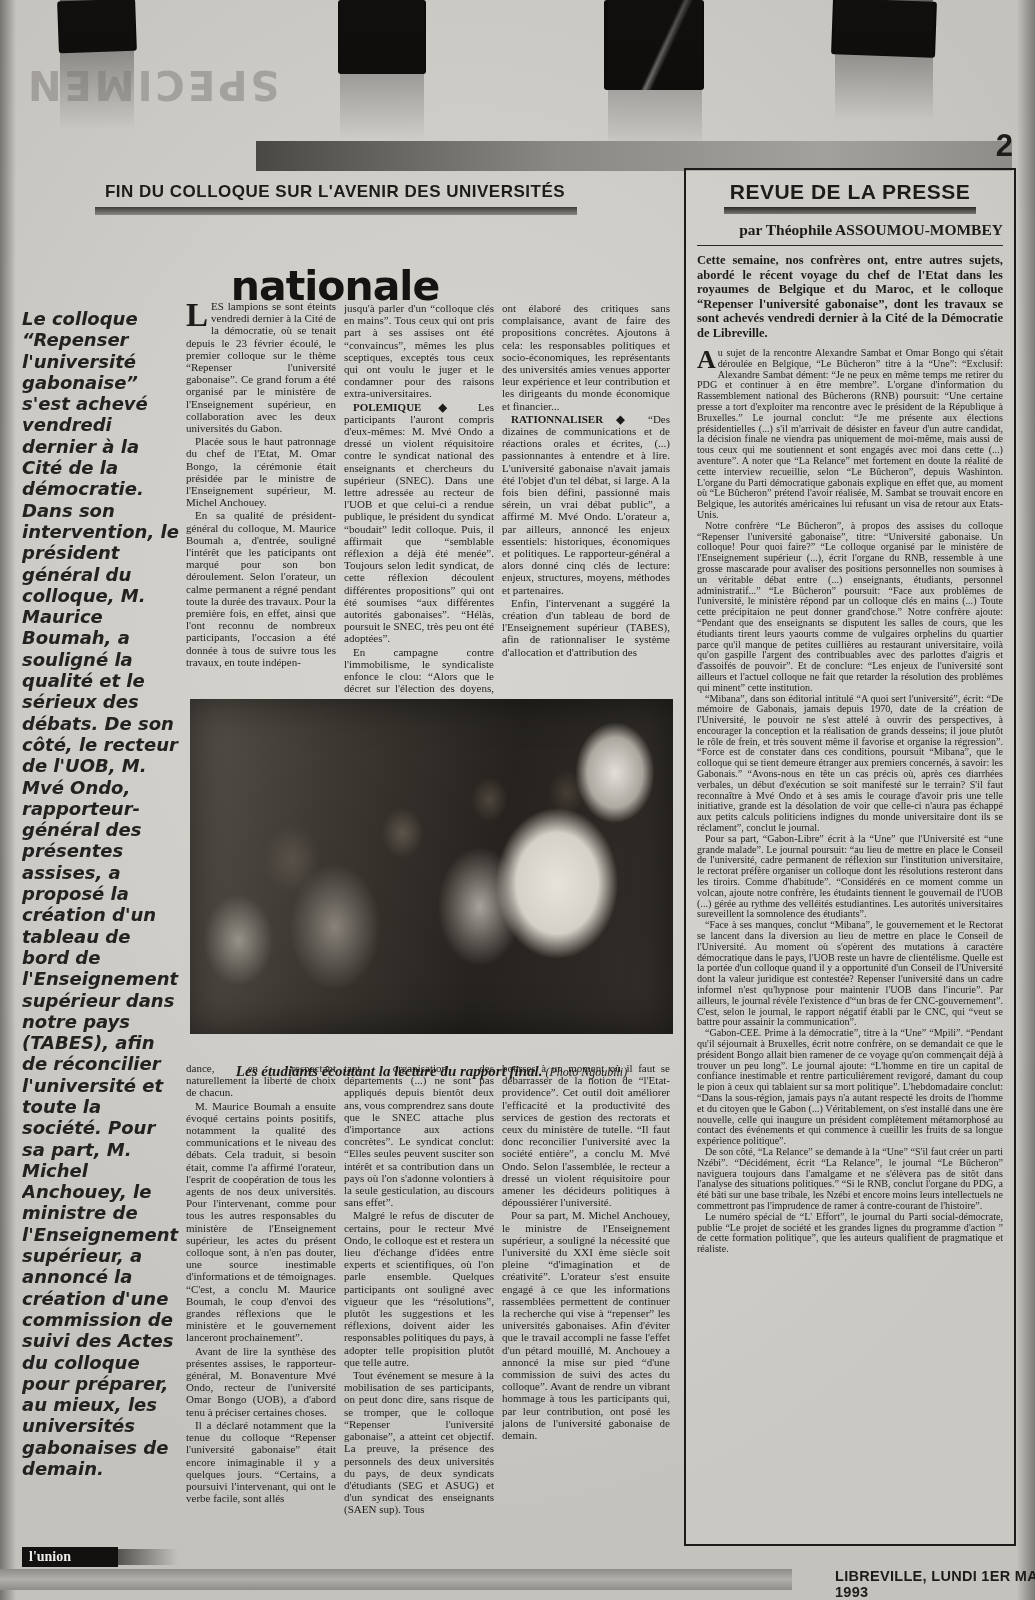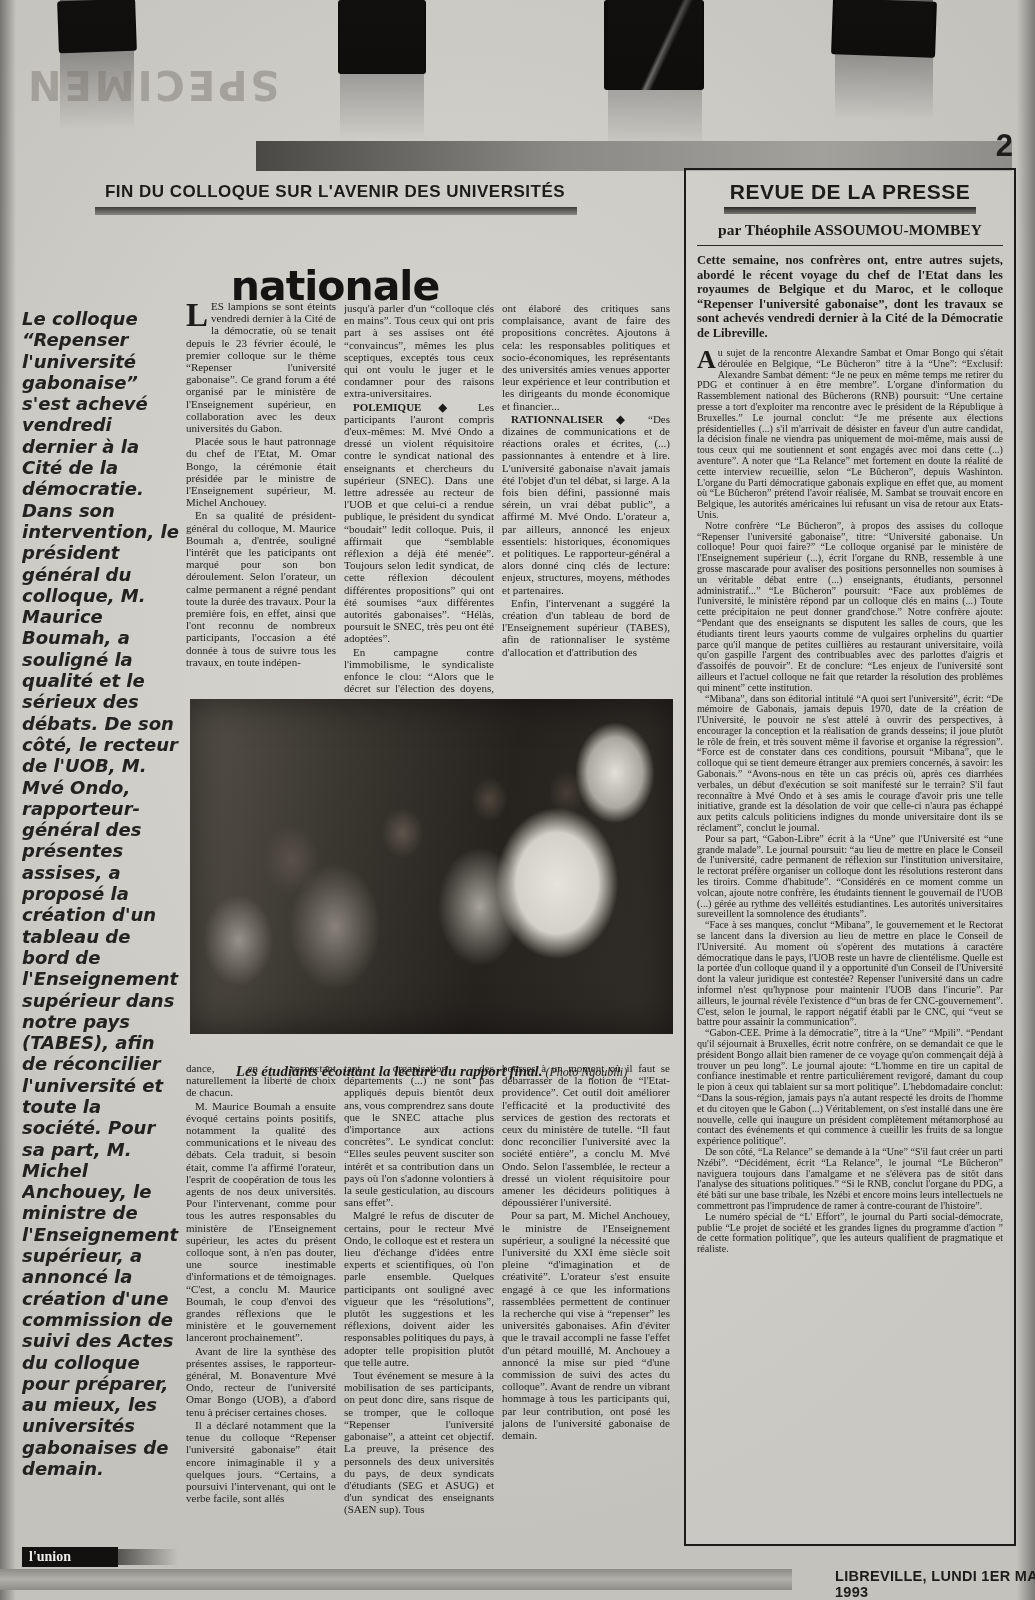--- a/index.html
+++ b/index.html
@@ -54,21 +54,21 @@
       linear-gradient(100deg,#56514a 0%,#3b3731 30%,#26231f 62%,#322e29 100%);
     box-shadow:inset 0 0 40px rgba(0,0,0,.55);}
   .caption{position:absolute;left:190px;top:1039px;width:483px;text-align:center;font-size:14px;margin-top:24px;}
   .caption b{font-style:italic;font-weight:bold;font-size:15px;}
   .caption span.credit{font-style:italic;font-size:12px;}
   
   .revue{position:absolute;left:684px;top:168px;width:332px;height:1378px;border:2px solid #1c1b19;
     background:rgba(214,212,207,.35);padding:8px 11px;box-sizing:border-box;overflow:hidden;}
   .revue-title{text-align:center;font-family:"Liberation Sans",sans-serif;font-weight:bold;font-size:21px;letter-spacing:.5px;margin-top:2px;}
   .revue-bar{width:252px;height:7px;margin:3px auto 7px auto;background:linear-gradient(180deg,#2c2a28,#77756f);}
-  .revue-byline{text-align:center;font-weight:bold;font-size:15.5px;border-bottom:1.5px solid #2a2826;padding-bottom:6px;margin-bottom:7px;}
+  .revue-byline{text-align:right;font-weight:bold;font-size:15.5px;border-bottom:1.5px solid #2a2826;padding-bottom:6px;margin-bottom:7px;}
   .revue-intro{font-weight:bold;font-size:12.5px;line-height:14.5px;text-align:justify;margin-bottom:8px;}
   .revue-body{font-size:10.1px;line-height:10.8px;text-align:justify;}
   .revue-body p{margin:0;text-indent:8px;}
   .revue-body p.first{text-indent:0;}
   .dropcap2{float:left;font-size:26px;line-height:21px;font-weight:bold;padding:1px 2px 0 0;}
   
   .brandbox{position:absolute;left:22px;top:1547px;width:96px;height:20px;background:#12110f;
     color:#efedea;font-weight:bold;font-size:14px;display:flex;align-items:center;padding-left:7px;box-sizing:border-box;}
   .brandbox-tail{position:absolute;left:118px;top:1549px;width:60px;height:16px;background:linear-gradient(90deg,#55534f,rgba(85,83,79,0));}
   .date-bar{position:absolute;left:0px;top:1569px;width:792px;height:21px;

